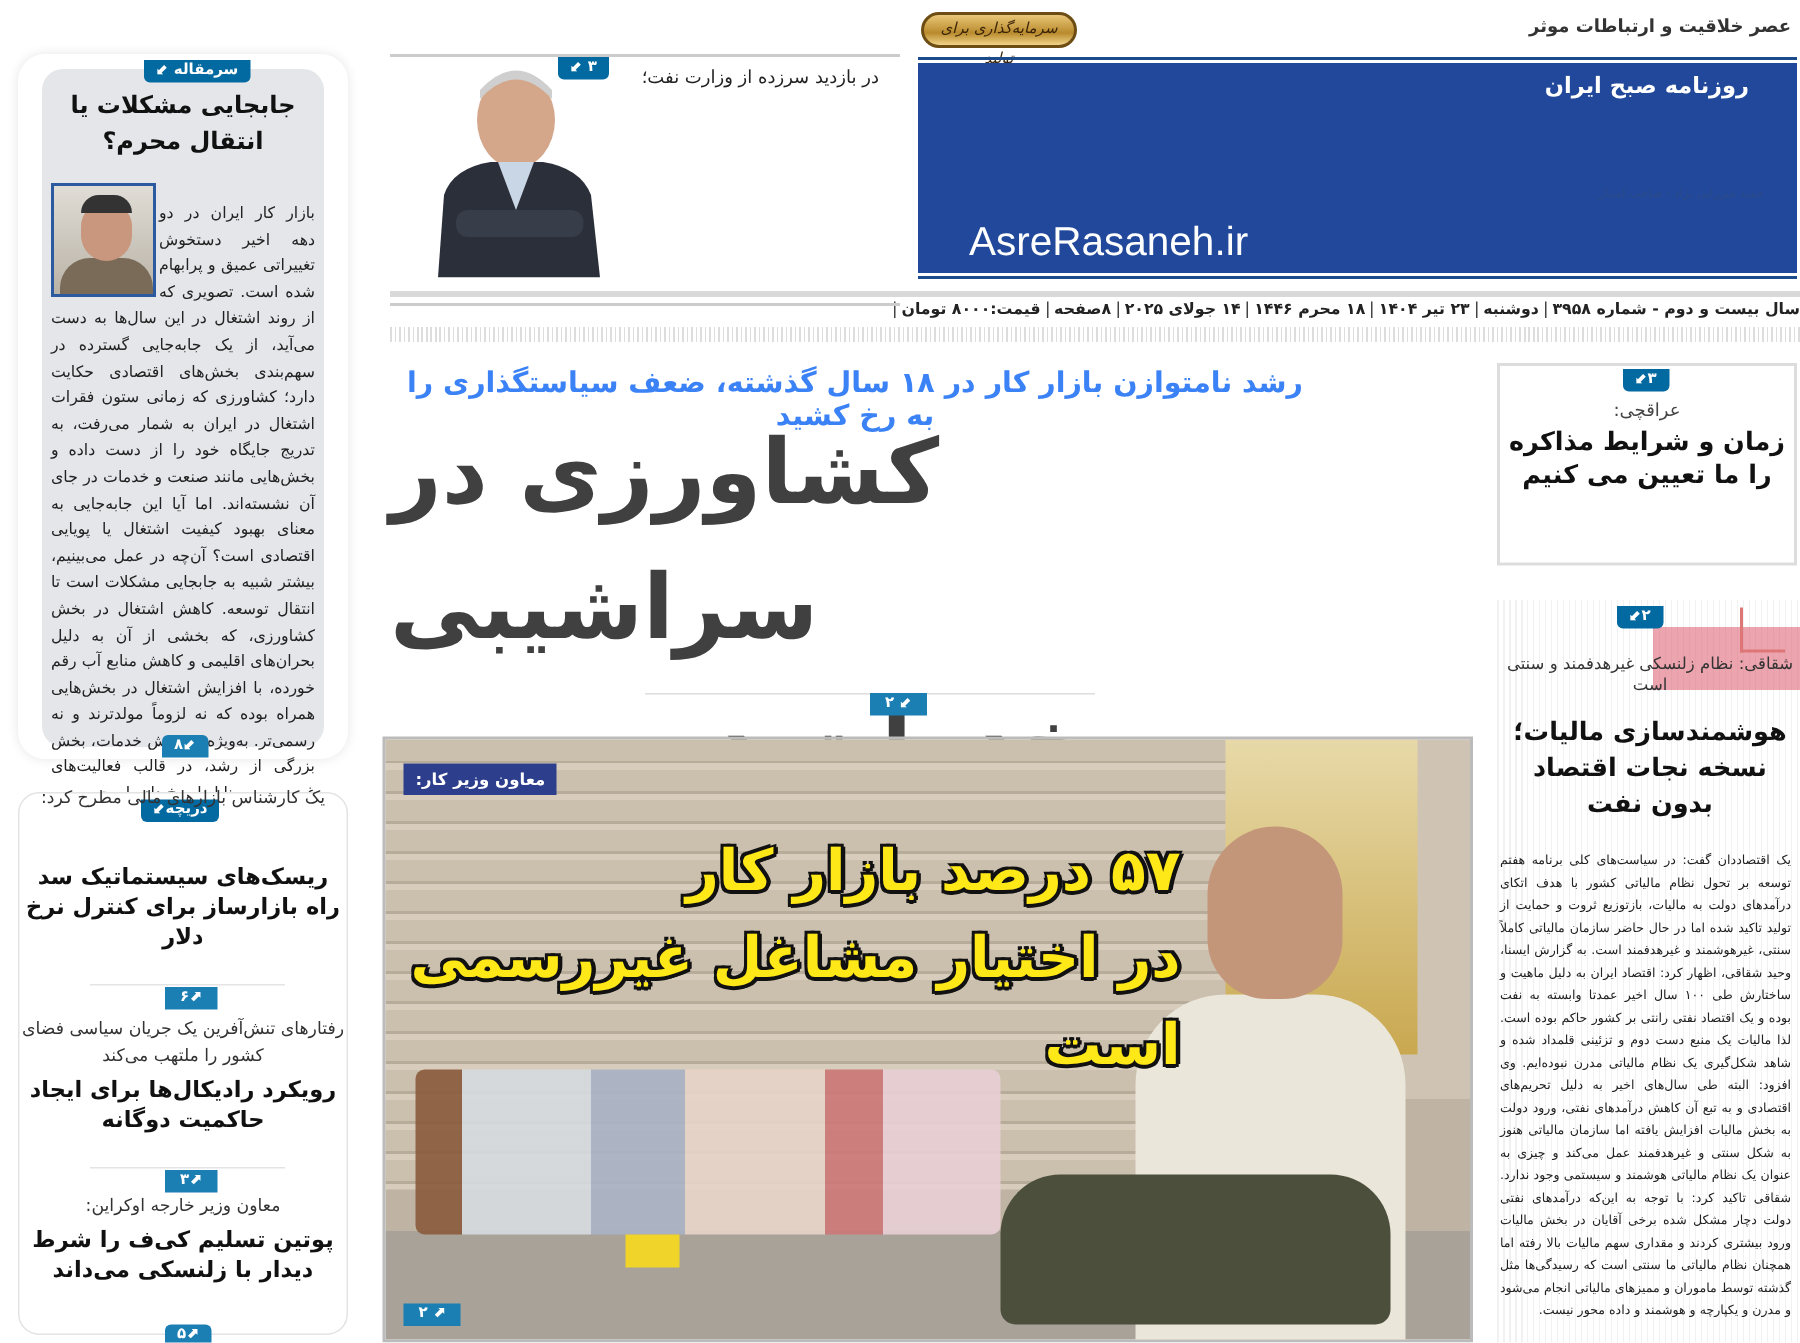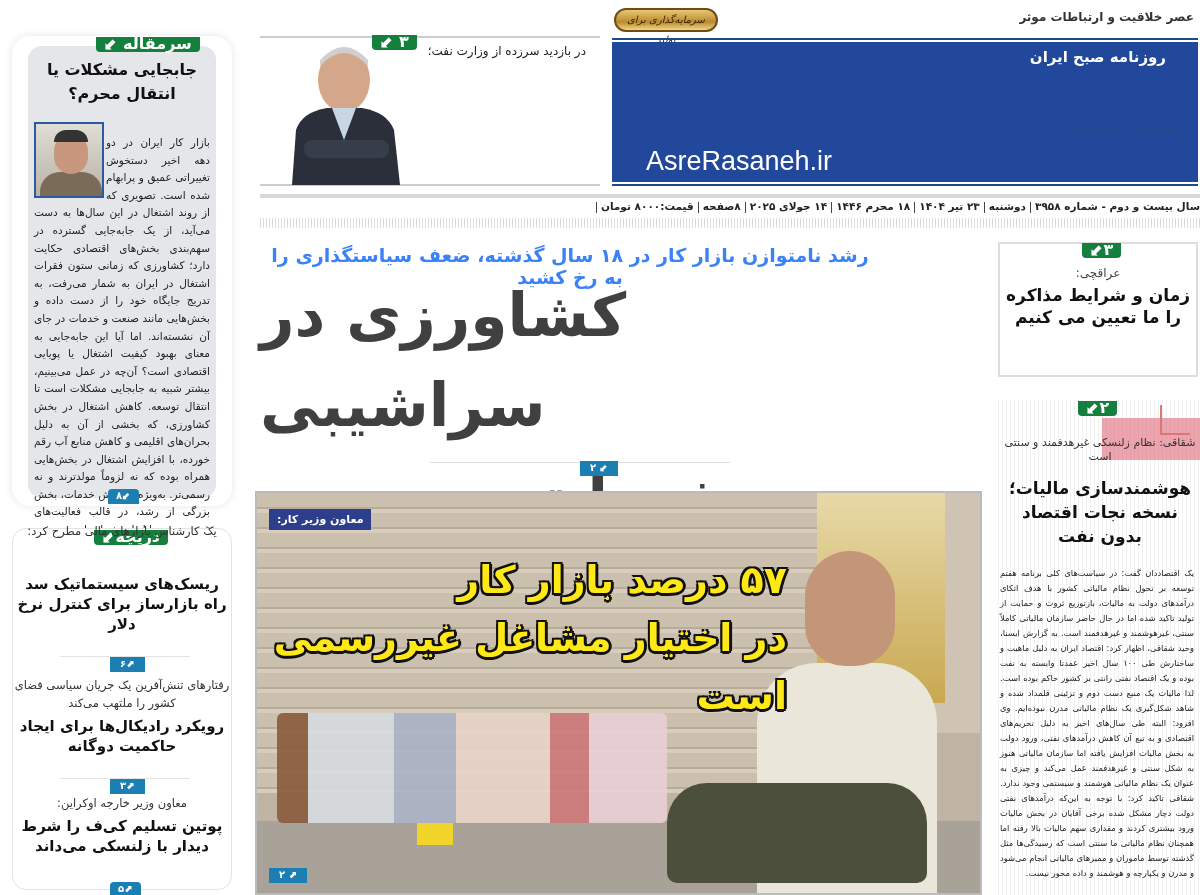--- a/index.html
+++ b/index.html
@@ -1,41 +1,41 @@
 <!DOCTYPE html>
 <html><head>
 <meta charset="utf-8">
 <style>
   html,body{margin:0;padding:0;}
   body{width:1200px;height:895px;overflow:hidden;background:#ffffff;font-family:"DejaVu Sans",sans-serif;color:#111;position:relative;}
   *{box-sizing:border-box;}
   .abs{position:absolute;}
   .rtl{direction:rtl;}
-  .tag{display:inline-block;background:#15803d;color:#fff;font-size:16px;font-weight:bold;padding:1px 8px 2px;border-radius:0 0 4px 4px;line-height:12px;}
+  .tag{display:inline-block;background:#0369a1;color:#fff;font-size:10px;font-weight:bold;padding:1px 8px 2px;border-radius:0 0 4px 4px;line-height:12px;}
   .tagb{display:inline-block;background:#1b7fb3;color:#fff;font-size:10px;font-weight:bold;padding:1px 8px 2px;border-radius:4px 4px 0 0;line-height:12px;}
   .tagmid{display:inline-block;background:#1b7fb3;color:#fff;font-size:10px;font-weight:bold;padding:1px 10px 2px;line-height:12px;}
 
   
   #slogan{right:6px;top:10px;font-size:12px;font-weight:bold;color:#333;}
   #gold-badge{left:614px;top:8px;width:104px;height:24px;border-radius:12px;background:linear-gradient(#e9c778,#b98a2d 60%,#f1d488);border:2px solid #6d4d14;color:#3b2508;font-family:"DejaVu Serif",serif;font-size:10px;text-align:center;line-height:20px;font-style:italic;}
   #mast-line-top{left:612px;top:38px;width:586px;height:2px;background:#1b4b8a;}
   #mast{left:612px;top:42px;width:586px;height:140px;background:#21489a;}
   #mast-sub{right:32px;top:6px;color:#fff;font-size:15px;font-weight:bold;}
   #mast-title{right:28px;top:18px;color:#fff;font-size:92px;font-weight:bold;letter-spacing:2px;line-height:110px;}
   #mast-url{left:34px;top:104px;color:#fff;font-family:"Liberation Sans",sans-serif;font-size:27px;}
   #mast-line-bot{left:612px;top:184px;width:586px;height:2px;background:#1b4b8a;}
 
   
   #info-bar{left:668px;top:200px;width:532px;height:16px;font-size:10.5px;font-weight:bold;color:#222;white-space:nowrap;text-align:right;}
   #info-bar span.sep{display:inline-block;width:1px;height:11px;background:#444;margin:0 4px;vertical-align:middle;}
   #hatch{left:260px;top:218px;width:940px;height:10px;background:repeating-linear-gradient(90deg,#ddd 0 1px,#fff 1px 3px);}
   #hr-top{left:260px;top:194px;width:940px;height:4px;background:#d9d9d9;}
 
   
-  #pz-box{left:260px;top:36px;width:340px;height:150px;border-top:2px solid #ccc;border-bottom:2px solid #ccc;}
+  #pz-box{left:260px;top:36px;width:340px;height:168px;border-top:2px solid #ccc;border-bottom:2px solid #ccc;}
   #pz-tag{left:372px;top:32px;}
   #pz-photo{left:282px;top:40px;width:125px;height:145px;}
   #pz-kicker{right:14px;top:6px;font-size:12px;color:#222;}
   #pz-head{right:14px;top:26px;width:210px;font-size:24px;font-weight:bold;line-height:36px;text-align:right;}
 
   
   #main-kicker{left:260px;top:244px;width:620px;text-align:center;font-size:19px;font-weight:bold;color:#3b82f6;}
   #main-head{left:260px;top:270px;width:640px;text-align:left;font-size:60px;font-weight:bold;line-height:90px;color:#404040;}
   #main-tag-line{left:430px;top:462px;width:300px;height:1px;background:#ddd;}
   #main-tag{left:580px;top:456px;}

